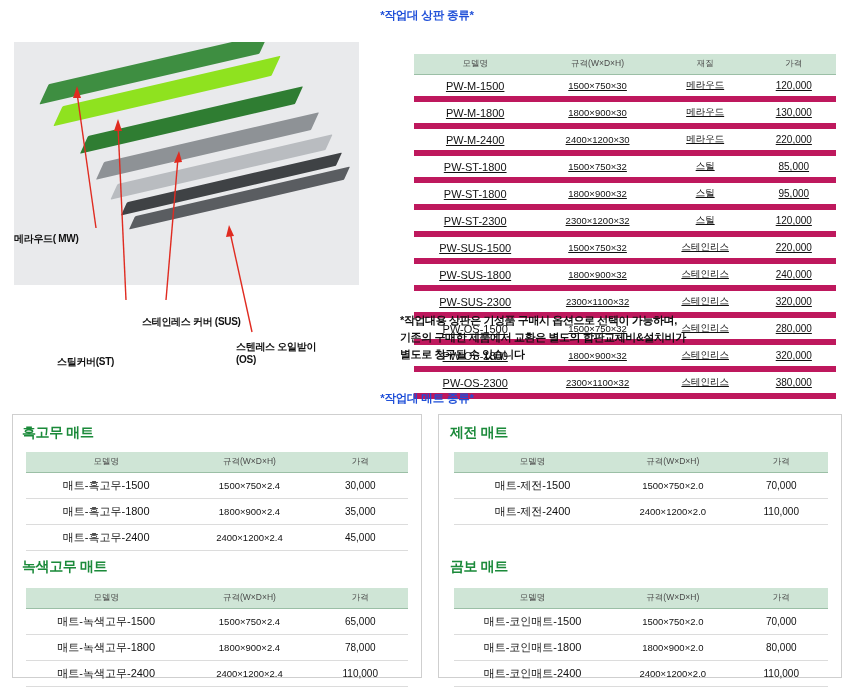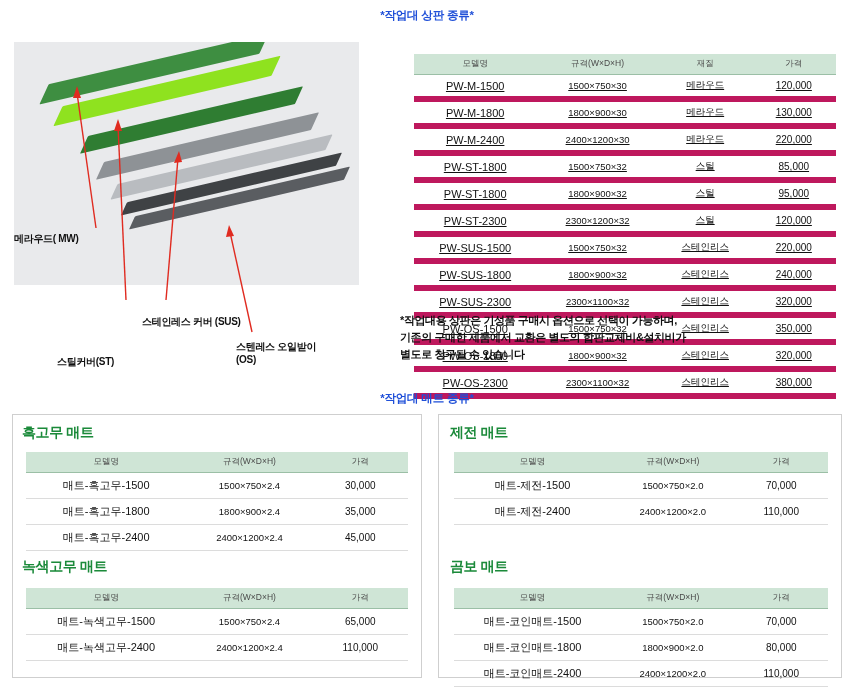--- a/index.html
+++ b/index.html
@@ -231,21 +231,21 @@
       <tr>
           <td class="model">PW-SUS-2300</td>
           <td class="spec">2300×1100×32</td>
           <td class="mat">스테인리스</td>
           <td class="price">320,000</td>
         </tr>
       <tr>
           <td class="model">PW-OS-1500</td>
           <td class="spec">1500×750×32</td>
           <td class="mat">스테인리스</td>
-          <td class="price">350,000</td>
+          <td class="price">280,000</td>
         </tr>
       <tr>
           <td class="model">PW-OS-1800</td>
           <td class="spec">1800×900×32</td>
           <td class="mat">스테인리스</td>
           <td class="price">320,000</td>
         </tr>
       <tr>
           <td class="model">PW-OS-2300</td>
           <td class="spec">2300×1100×32</td>
@@ -306,20 +306,25 @@
       <th style="width:25%">가격</th>
     </tr>
       </thead>
     <tbody>
       <tr>
           <td class="model">매트-녹색고무-1500</td>
           <td class="spec">1500×750×2.4</td>
           <td class="price">65,000</td>
         </tr>
       <tr>
+          <td class="model">매트-녹색고무-1800</td>
+          <td class="spec">1800×900×2.4</td>
+          <td class="price">78,000</td>
+        </tr>
+      <tr>
           <td class="model">매트-녹색고무-2400</td>
           <td class="spec">2400×1200×2.4</td>
           <td class="price">110,000</td>
         </tr>
     </tbody>
   </table>
 
   <table class="mtable t-jeju">
     <thead>
         <tr>

